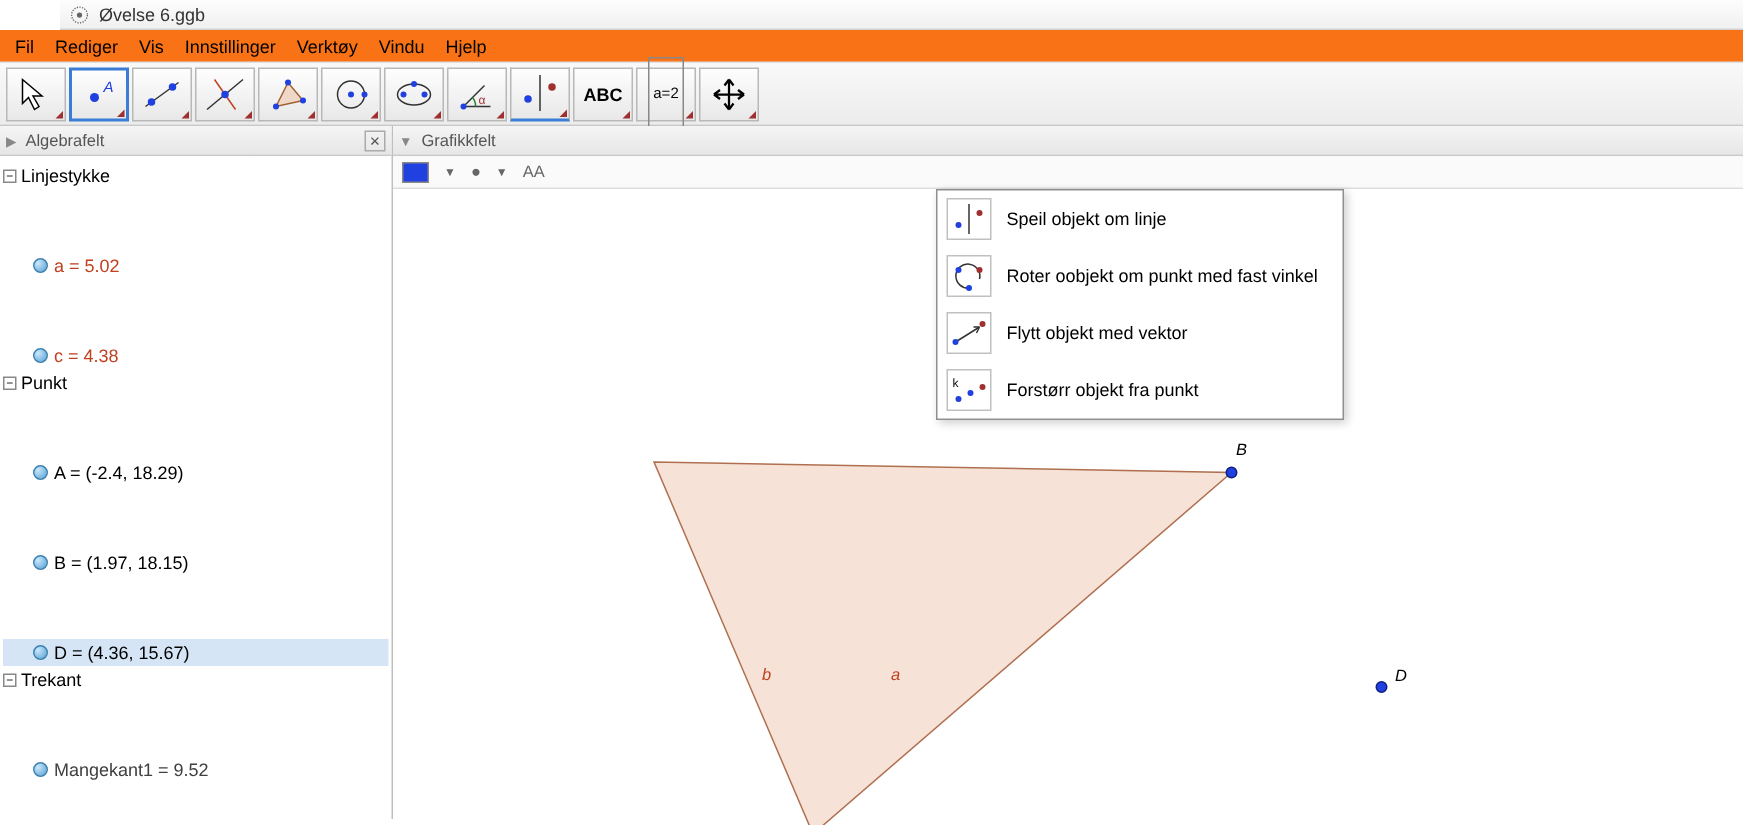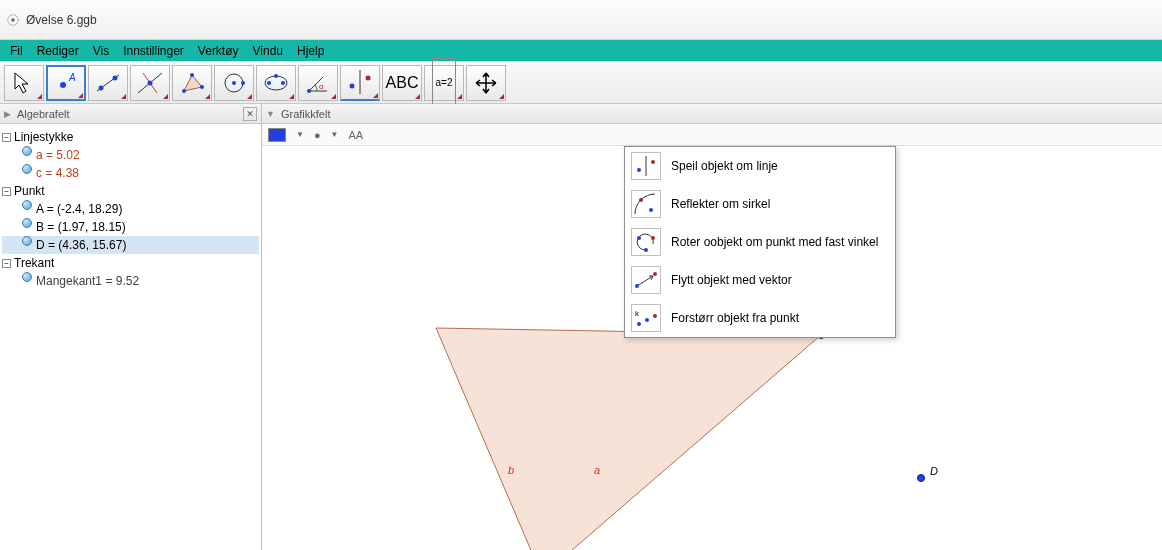--- a/index.html
+++ b/index.html
@@ -1,41 +1,41 @@
 <!DOCTYPE html>
 <html><head>
   <meta charset="utf-8">
   <style>
     * { margin: 0; padding: 0; box-sizing: border-box; font-family: Arial, sans-serif; }
     body { background: #fff; font-size: 12px; color: #000; width: 1162px; height: 550px; overflow: hidden; }
     
-    .titlebar { height: 40px; background: linear-gradient(#fdfdfd, #f0f0f0); border-bottom: 1px solid #d0d0d0; display: flex; align-items: center; padding: 0 6px; gap: 6px; }
+    .titlebar { height: 20px; background: linear-gradient(#fdfdfd, #f0f0f0); border-bottom: 1px solid #d0d0d0; display: flex; align-items: center; padding: 0 6px; gap: 6px; margin-left: 40px; }
     .titlebar .app-icon { width: 14px; height: 14px; }
     .titlebar .title { font-size: 12px; color: #333; }
     
-    .menubar { height: 22px; background: #14b8a6; border-bottom: 1px solid #e0e0e0; display: flex; align-items: center; padding: 0 4px; gap: 2px; }
+    .menubar { height: 22px; background: #f97316; border-bottom: 1px solid #e0e0e0; display: flex; align-items: center; padding: 0 4px; gap: 2px; }
     .menubar .menu-item { padding: 2px 6px; cursor: pointer; }
     
     .toolbar { height: 42px; background: linear-gradient(#f9f9f9, #ececec); border-bottom: 1px solid #c8c8c8; display: flex; align-items: center; padding: 2px 4px; gap: 2px; }
     .tool-btn { width: 40px; height: 36px; border: 1px solid #b8b8b8; background: linear-gradient(#fefefe, #e8e8e8); display: flex; align-items: center; justify-content: center; cursor: pointer; position: relative; }
     .tool-btn.active { border: 2px solid #3b7cd4; }
     .tool-btn .tri { position: absolute; bottom: 1px; right: 1px; width: 0; height: 0; border-left: 5px solid transparent; border-bottom: 5px solid #a03030; }
     .tool-svg { width: 30px; height: 28px; }
     
     .main { display: flex; height: calc(100% - 88px); }
     
     .panel-alg { width: 262px; border-right: 1px solid #bfbfbf; display: flex; flex-direction: column; }
     .panel-header { height: 20px; background: linear-gradient(#f5f5f5, #e6e6e6); border-bottom: 1px solid #c8c8c8; display: flex; align-items: center; padding: 0 4px; gap: 6px; font-size: 11px; color: #555; }
     .panel-header .chev { font-size: 9px; color: #888; }
     .panel-header .close { margin-left: auto; width: 14px; height: 14px; border: 1px solid #aaa; display: flex; align-items: center; justify-content: center; font-size: 9px; cursor: pointer; }
     
     .tree { padding: 4px 2px; font-size: 12px; line-height: 18px; overflow: auto; }
     .tree-group { display: flex; align-items: center; gap: 3px; cursor: pointer; }
     .tree-group .exp { width: 9px; height: 9px; border: 1px solid #888; font-size: 8px; line-height: 7px; text-align: center; background: #fff; }
-    .tree-leaf { display: flex; align-items: flex-start; gap: 4px; padding-left: 20px; }
+    .tree-leaf { display: flex; align-items: center; gap: 4px; padding-left: 20px; margin-top: 42px; }
     .tree-leaf.sel { background: #d6e5f5; }
     .bullet { width: 10px; height: 10px; border-radius: 50%; background: radial-gradient(circle at 30% 30%, #c8e8ff, #5aa0d0); border: 1px solid #3a80b0; }
     .c-red { color: #c04020; }
     .c-blue { color: #000000; }
     .c-brown { color: #404040; }
     
     .panel-gfx { flex: 1; display: flex; flex-direction: column; position: relative; }
     .gfx-style { height: 22px; background: #fafafa; border-bottom: 1px solid #ddd; display: flex; align-items: center; padding: 0 6px; gap: 10px; font-size: 11px; color: #666; }
     .col-swatch { width: 18px; height: 14px; background: #2040e0; border: 1px solid #888; }
     .gfx-canvas { flex: 1; background: #fff; position: relative; }
@@ -137,21 +137,21 @@
   </div>
   <div class="tool-btn" style="border-bottom:2px solid #3b7cd4;">
     <svg class="tool-svg" viewBox="0 0 30 28">
         <line x1="15" y1="2" x2="15" y2="26" stroke="#333"></line>
         <circle cx="7" cy="18" r="2.5" fill="#2040e0"></circle>
         <circle cx="23" cy="10" r="2.5" fill="#a03030"></circle>
       </svg>
     <span class="tri"></span>
   </div>
   <div class="tool-btn">
-    <span style="font-size:16px;font-weight:normal;">ABC</span>
+    <span style="font-size:12px;font-weight:bold;">ABC</span>
     <span class="tri"></span>
   </div>
   <div class="tool-btn">
     <span style="font-size:10px;border:1px solid #888;padding:18px 3px;">a=2</span>
     <span class="tri"></span>
   </div>
   <div class="tool-btn">
     <svg class="tool-svg" viewBox="0 0 30 28">
         <path d="M15 4 L15 24 M5 14 L25 14 M15 4 L12 8 M15 4 L18 8 M15 24 L12 20 M15 24 L18 20 M5 14 L9 11 M5 14 L9 17 M25 14 L21 11 M25 14 L21 17" stroke="#000" fill="none" stroke-width="1.5"></path>
       </svg>
@@ -230,30 +230,20 @@
                 <line x1="13" y1="2" x2="13" y2="22" stroke="#333"></line>
                 <circle cx="6" cy="16" r="2" fill="#2040e0"></circle>
                 <circle cx="20" cy="8" r="2" fill="#a03030"></circle>
               </svg>
             </span>
           <span class="dd-label">Speil objekt om linje</span>
         </div>
         <div class="dd-item">
           <span class="dd-icon">
               <svg width="26" height="24" viewBox="0 0 26 24">
-                <path d="M2 22 A20 20 0 0 1 22 2" stroke="#333" fill="none"></path>
-                <circle cx="8" cy="8" r="2" fill="#a03030"></circle>
-                <circle cx="18" cy="18" r="2" fill="#2040e0"></circle>
-              </svg>
-            </span>
-          <span class="dd-label">Reflekter om sirkel</span>
-        </div>
-        <div class="dd-item">
-          <span class="dd-icon">
-              <svg width="26" height="24" viewBox="0 0 26 24">
                 <path d="M13 20 A8 8 0 1 1 20 14" stroke="#333" fill="none"></path>
                 <circle cx="13" cy="20" r="2" fill="#2040e0"></circle>
                 <circle cx="6" cy="8" r="2" fill="#2040e0"></circle>
                 <circle cx="20" cy="8" r="2" fill="#a03030"></circle>
               </svg>
             </span>
           <span class="dd-label">Roter oobjekt om punkt med fast vinkel</span>
         </div>
         <div class="dd-item">
           <span class="dd-icon">

